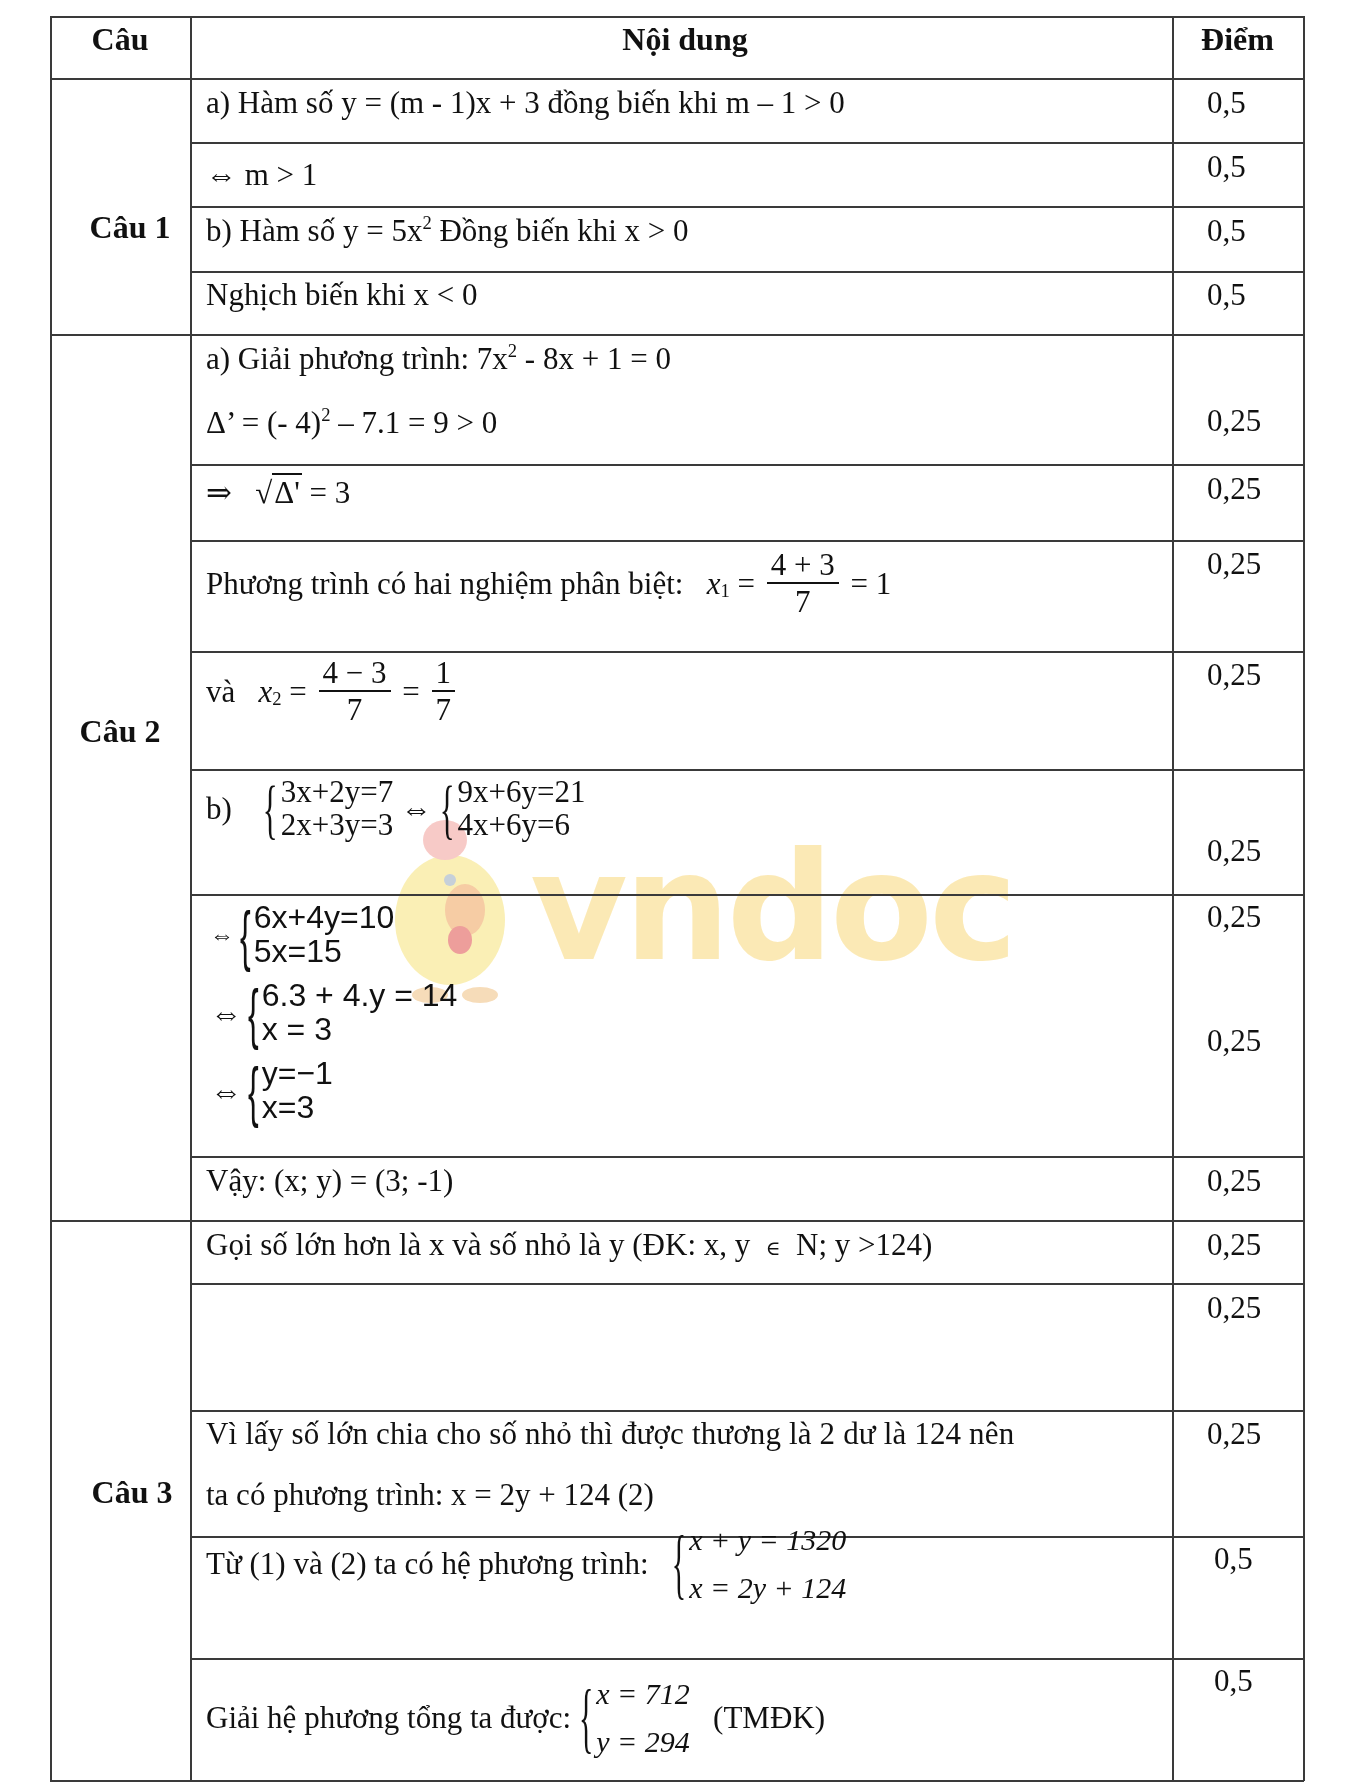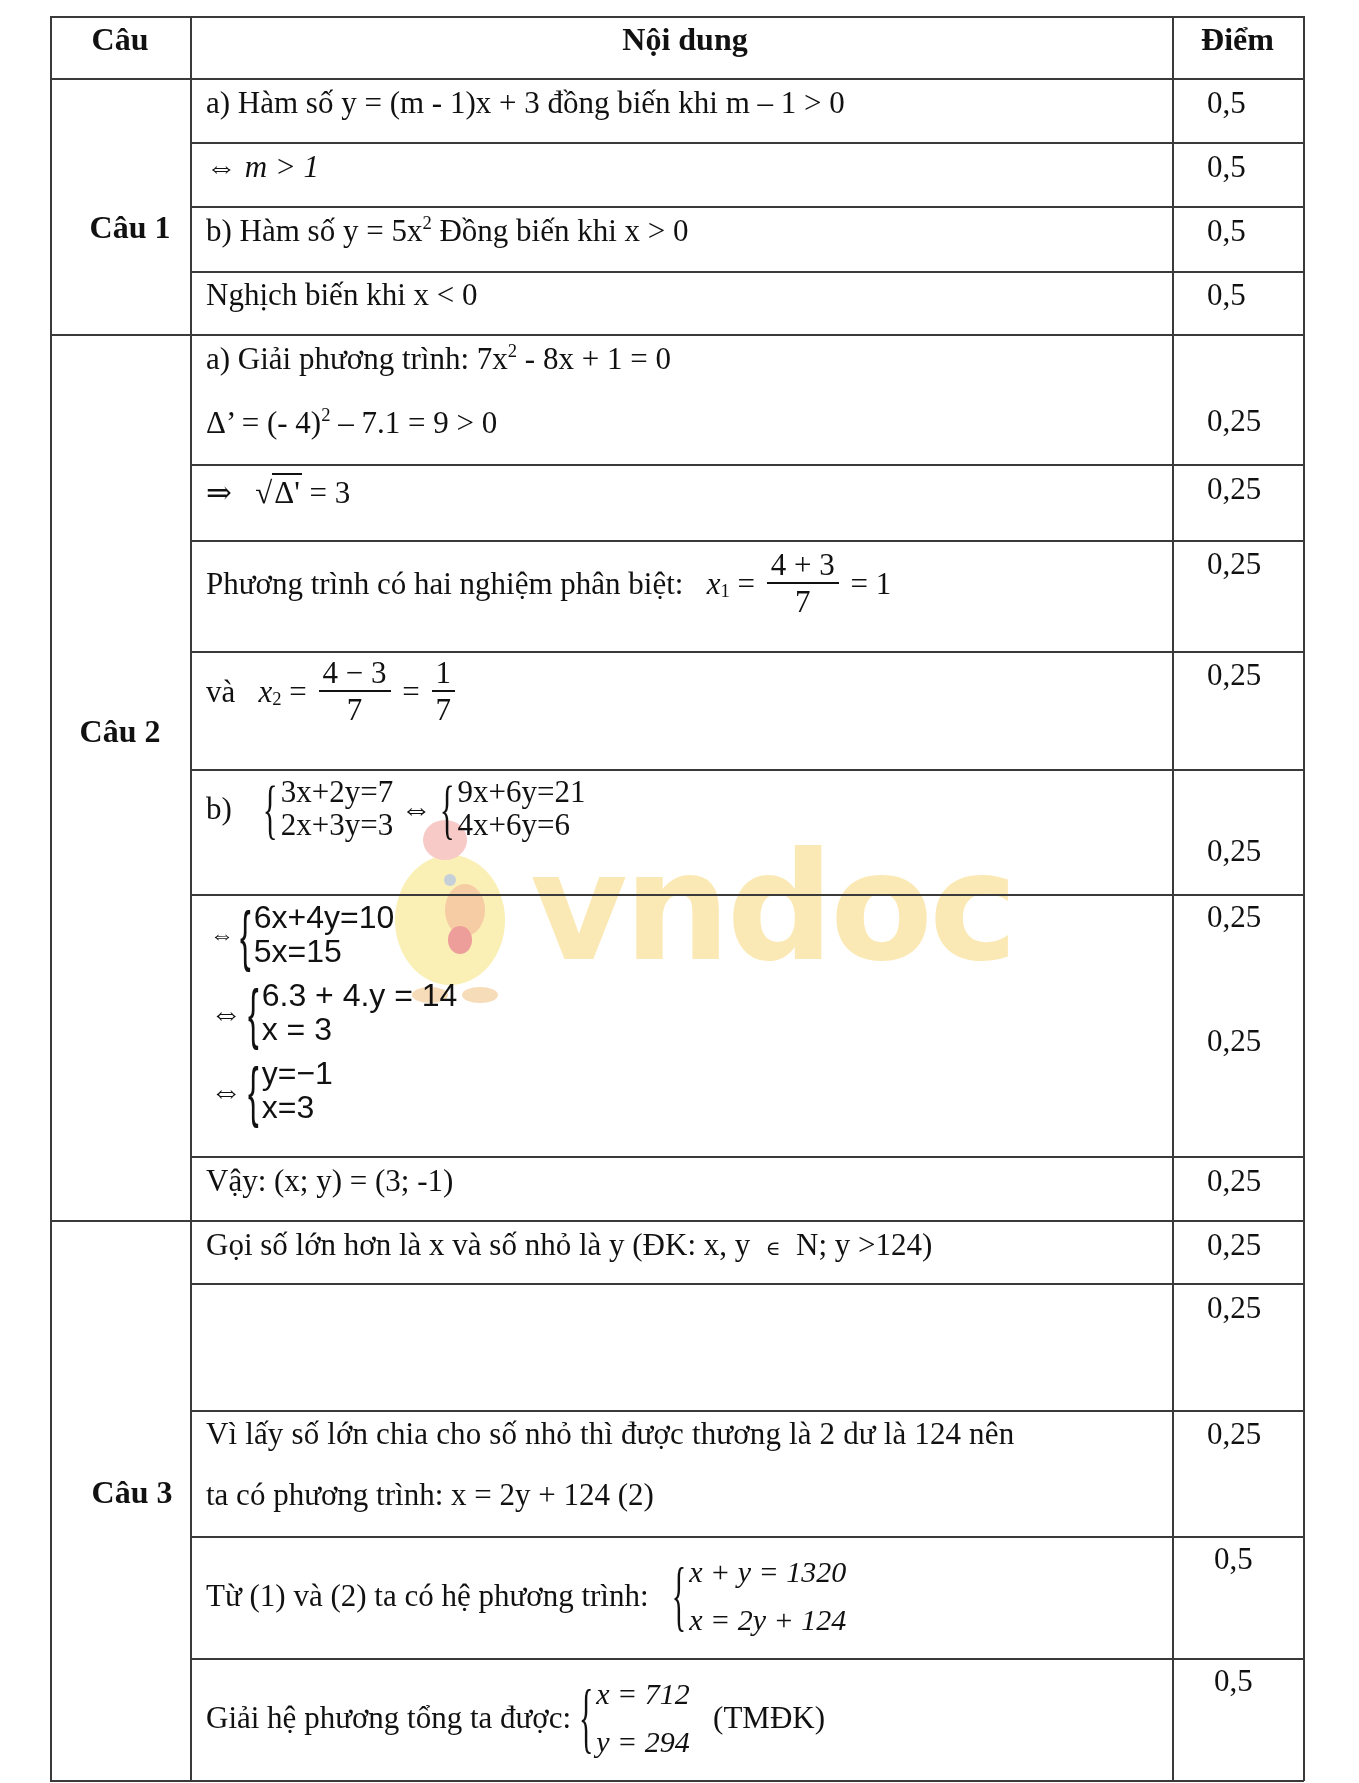--- a/index.html
+++ b/index.html
@@ -84,21 +84,21 @@
   <div class="cell hdr" style="left:190px; width:990px; top:20px;">Nội dung</div>
   <div class="cell hdr" style="left:1172px; width:131px; top:20px;">Điểm</div>
 
   <div class="cell cau" style="left:50px; width:160px; top:208px;">Câu 1</div>
   <div class="cell cau" style="left:50px; width:140px; top:712px;">Câu 2</div>
   <div class="cell cau" style="left:50px; width:164px; top:1473px;">Câu 3</div>
 
   <div class="cell" style="left:206px; top:84px;">a) Hàm số y = (m - 1)x + 3 đồng biến khi m – 1 &gt; 0</div>
   <div class="cell pts" style="left:1207px; top:84px;">0,5</div>
 
-  <div class="cell" style="left:206px; top:148px;font-style:italic;">
+  <div class="cell" style="left:206px; top:156px;">
     <span>⇔</span>
     <span>m &gt; 1</span>
   </div>
   <div class="cell pts" style="left:1207px; top:148px;">0,5</div>
 
   <div class="cell" style="left:206px; top:212px;">
     <span>b) Hàm số y = 5x</span><sup>2</sup><span> Đồng biến khi x &gt; 0</span>
   </div>
   <div class="cell pts" style="left:1207px; top:212px;">0,5</div>
 
@@ -214,21 +214,21 @@
   <div class="cell pts" style="left:1207px; top:1226px;">0,25</div>
 
   <div class="cell pts" style="left:1207px; top:1289px;">0,25</div>
 
   <div class="cell" style="left:206px; top:1415px; width:954px;">
     <div style="text-align:justify; letter-spacing:0.15px;">Vì lấy số lớn chia cho số nhỏ thì được thương là 2 dư là 124 nên</div>
     <div style="margin-top:24px;">ta có phương trình: x = 2y + 124 (2)</div>
   </div>
   <div class="cell pts" style="left:1207px; top:1415px;">0,25</div>
 
-  <div class="cell" style="left:206px; top:1548px;">
+  <div class="cell" style="left:206px; top:1516px;">
     <span style="vertical-align:middle;">Từ (1) và (2) ta có hệ phương trình:</span>&nbsp;&nbsp;
     <span class="sys it" style="font-size:30px;">
       <span class="brace" style="font-style:normal; transform:scaleY(2.6);">{</span>
       <span class="rows" style="line-height:1.6;">
           <span>x + y = 1320</span>
           <span>x = 2y + 124</span>
         </span>
     </span>
   </div>
   <div class="cell pts" style="left:1214px; top:1540px;">0,5</div>

